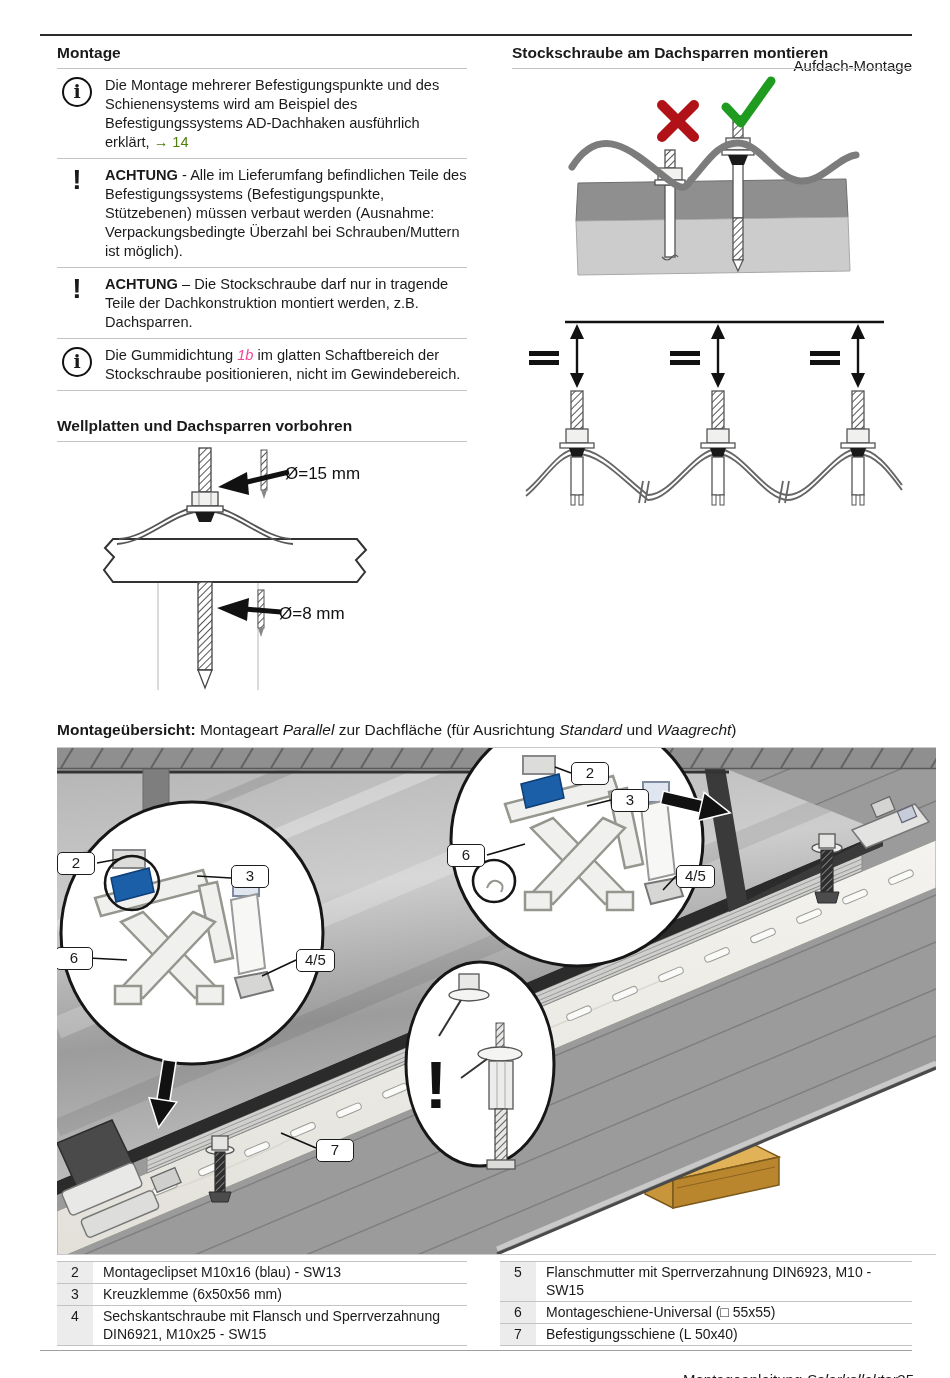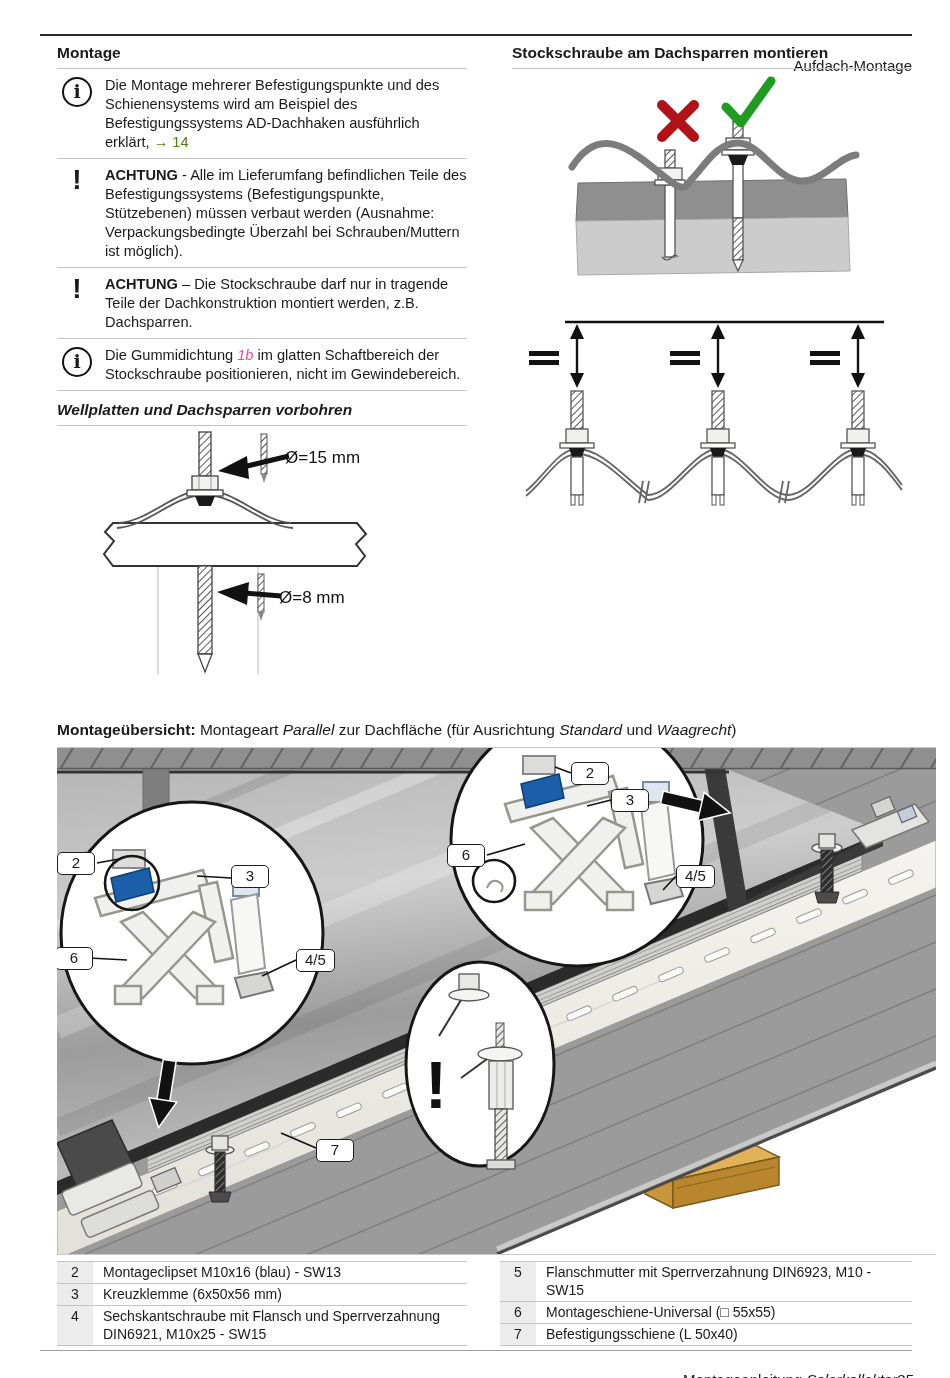--- a/index.html
+++ b/index.html
@@ -18,21 +18,21 @@
   .sec-h{font-size:15.5px;font-weight:bold;padding-bottom:6px;border-bottom:1px solid #c3c3c3;}
   .note{display:flex;gap:8px;padding:7px 0 6px 0;border-bottom:1px solid #c3c3c3;
         font-size:14.6px;line-height:19px;}
   .note-icon-col{flex:0 0 40px;display:flex;justify-content:center;align-items:flex-start;padding-top:1px;}
   .info-badge{width:26px;height:26px;border:2.6px solid #111;border-radius:50%;text-align:center;
               font-family:"DejaVu Serif",serif;font-weight:bold;font-size:19px;line-height:25px;}
   .warn-badge{font-size:28px;font-weight:bold;line-height:26px;font-family:"Liberation Sans",sans-serif;}
   .note-text{flex:1;}
   .ref-gray{color:#4d7c0f;}
   .em-gray{color:#ec4899;font-style:italic;font-weight:normal;}
-  .drill-h{margin-top:10px;font-style:italic;}
+  .drill-h{margin-top:26px;}
   
   .overview{left:57px;top:721px;width:878px;font-size:15.5px;}
   
   .big-illo{left:57px;top:747px;width:879px;height:506px;border-top:1px solid #c9c9c9;
             border-bottom:1px solid #c9c9c9;overflow:hidden;background:#fff;}
   .co{position:absolute;height:23px;line-height:20px;text-align:center;background:#fff;
       border:1.6px solid #1d1d1d;border-radius:5px;font-size:15px;padding:0 8px;
       box-sizing:border-box;min-width:38px;}
   
   .legend{top:1261px;font-size:14px;line-height:18px;}

